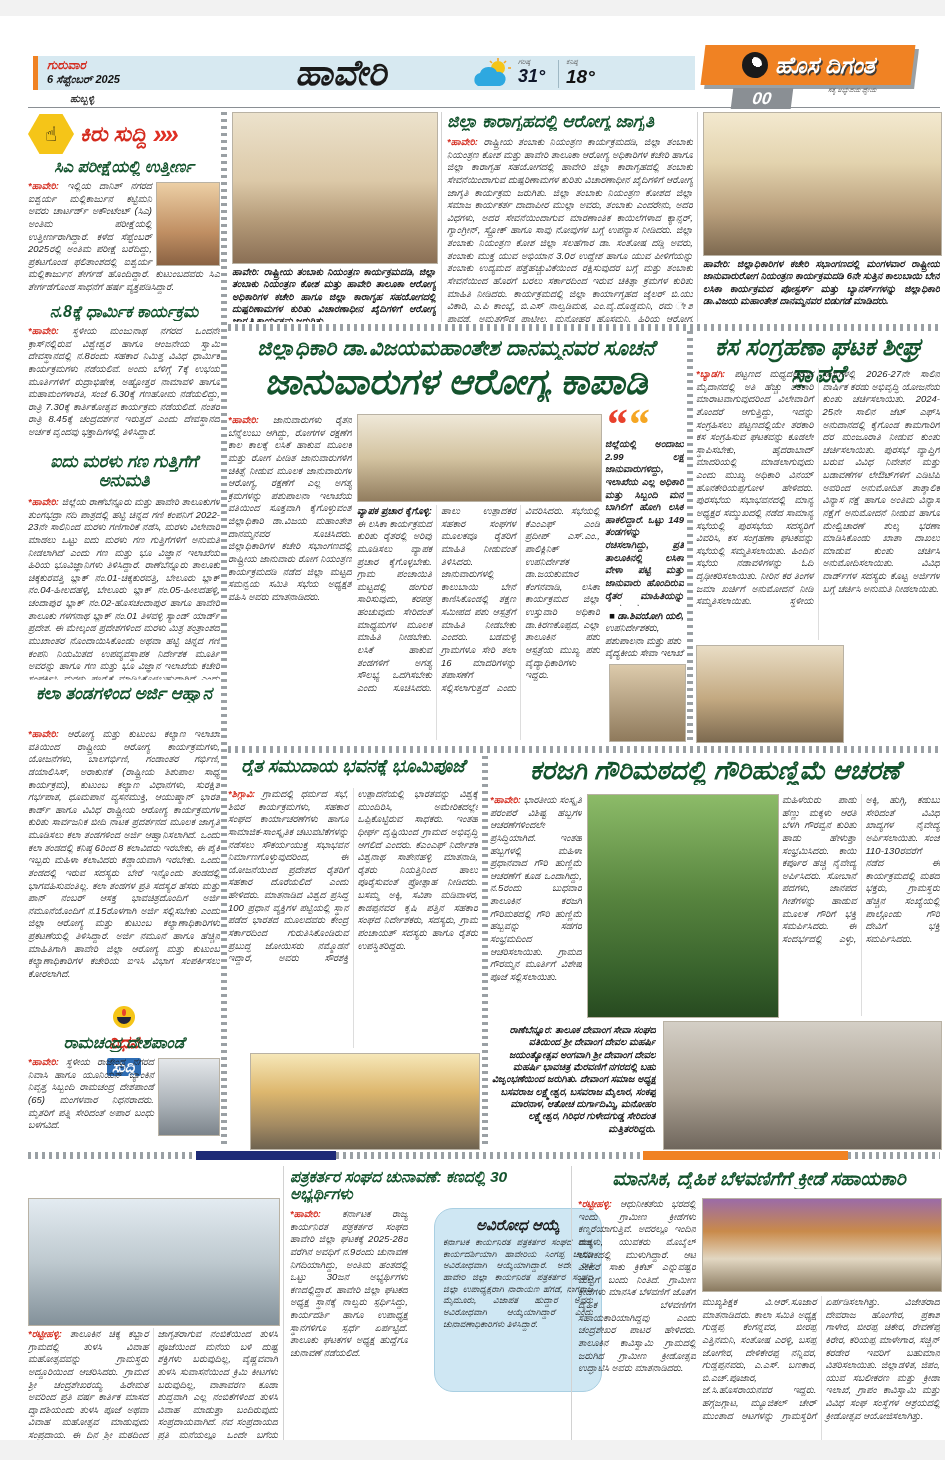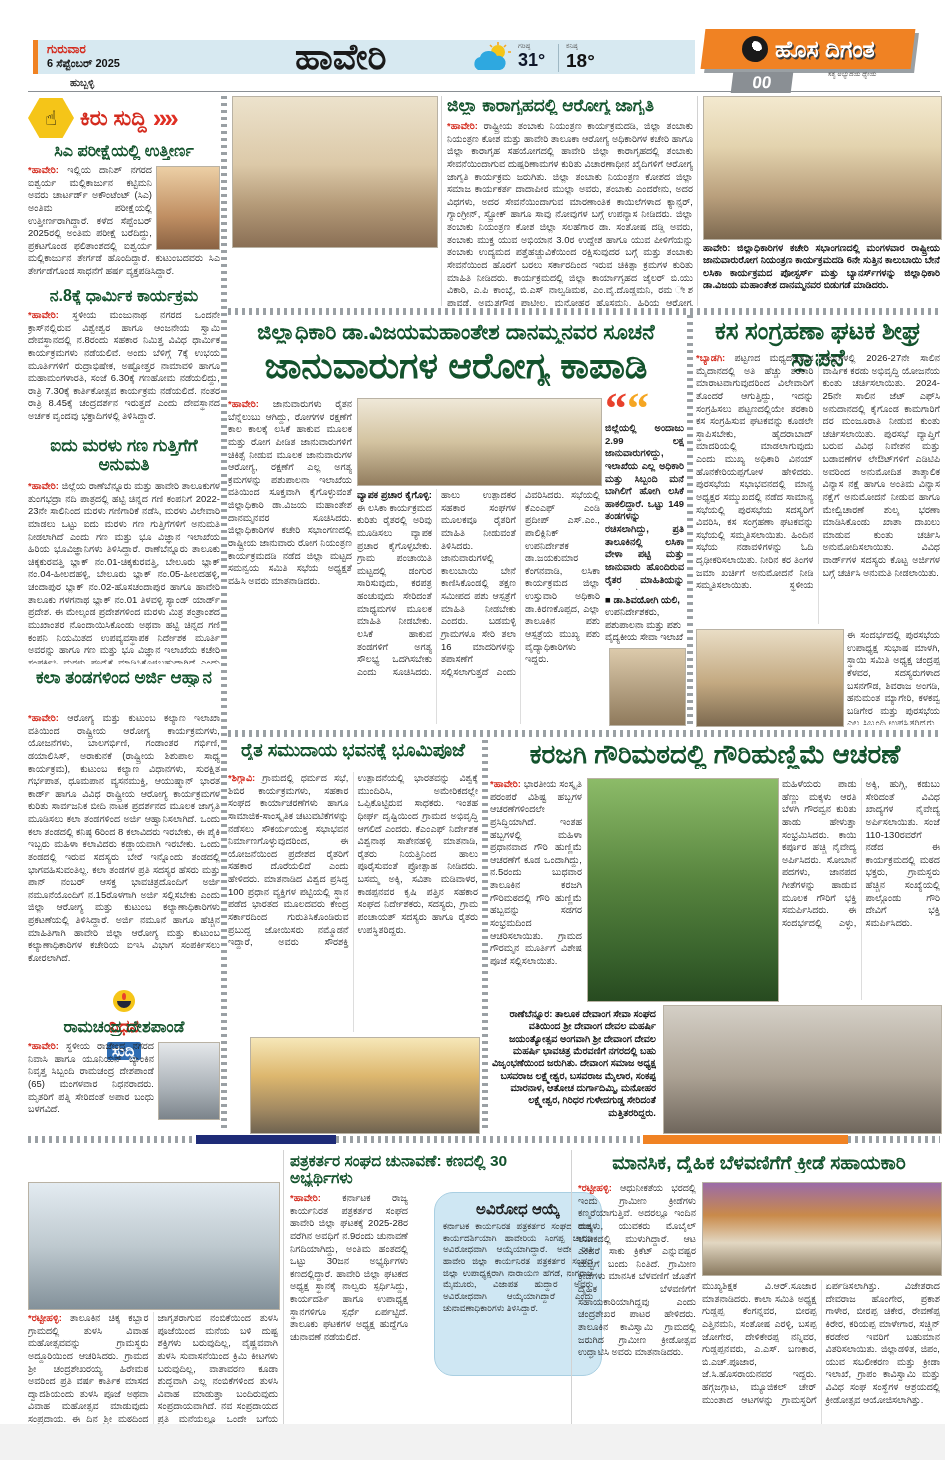--- a/index.html
+++ b/index.html
@@ -1,17 +1,17 @@
 <!DOCTYPE html>
 <html><head>
 <meta charset="utf-8">
 <style>
   html,body{margin:0;padding:0;background:#f2f2f2;}
-  .page{position:relative;width:945px;height:1424px;background:#ffffff;margin:0 auto;overflow:hidden;
-        font-family:"Liberation Sans","DejaVu Sans",sans-serif;color:#1a1a1a;}
+  .page{position:relative;width:945px;height:1424px;background:#ffffff;margin:16px auto;overflow:hidden;
+        font-family:"Liberation Sans","DejaVu Sans",sans-serif;color:#1a1a1a;font-style:italic;}
   .abs{position:absolute;}
   .body-text{font-size:9.5px;line-height:1.33;text-align:justify;color:#222;overflow:hidden;}
   .caption{font-size:9.5px;font-weight:bold;line-height:1.3;text-align:justify;color:#111;overflow:hidden;}
   .headline{font-weight:bold;color:#14532d;line-height:1.12;text-align:center;overflow:hidden;}
   .dateline{color:#d42b1e;font-weight:bold;}
   .lead-in{font-weight:bold;color:#111;}
   .photo{overflow:hidden;border:1px solid #b9b2a4;}
   .ph-jail{background:linear-gradient(180deg,#ece2cc 0%,#dcc9a8 45%,#b49a78 72%,#8a6f55 100%);}
   .ph-dc{background:linear-gradient(180deg,#f3e9cf 0%,#e3d3ae 35%,#b99f7c 70%,#7d6950 100%);}
   .ph-meeting{background:linear-gradient(180deg,#efe8d8 0%,#d3c3a0 50%,#927d5f 100%);}
@@ -130,20 +130,21 @@
   </div>
   <div class="abs headline" style="left:28px;top:1018px;width:192px;font-size:16px;">ರಾಮಚಂದ್ರ ದೇಶಪಾಂಡೆ</div>
   <div class="abs body-text" style="left:28px;top:1040px;width:192px;height:92px;">
     <span class="photo ph-portrait-m" style="float:right;width:60px;height:76px;margin:2px 0 2px 4px;"></span>
     <span class="dateline">*ಹಾವೇರಿ:</span>
     <span>ಸ್ಥಳೀಯ ರಾಜೇಂದ್ರ ನಗರದ ನಿವಾಸಿ ಹಾಗೂ ಯೂನಿಯನ್ ಬ್ಯಾಂಕಿನ ನಿವೃತ್ತ ಸಿಬ್ಬಂದಿ ರಾಮಚಂದ್ರ ದೇಶಪಾಂಡೆ (65) ಮಂಗಳವಾರ ನಿಧನರಾದರು. ಮೃತರಿಗೆ ಪತ್ನಿ ಸೇರಿದಂತೆ ಅಪಾರ ಬಂಧು ಬಳಗವಿದೆ.</span>
   </div>
   <div class="abs vstripe" style="left:221px;top:96px;height:1036px;"></div>
 
   <div class="abs photo ph-jail" style="left:232px;top:96px;width:204px;height:150px;"></div>
+  <div class="abs caption" style="left:232px;top:250px;width:204px;height:56px;">ಹಾವೇರಿ: ರಾಷ್ಟ್ರೀಯ ತಂಬಾಕು ನಿಯಂತ್ರಣ ಕಾರ್ಯಕ್ರಮದಡಿ, ಜಿಲ್ಲಾ ತಂಬಾಕು ನಿಯಂತ್ರಣ ಕೋಶ ಮತ್ತು ಹಾವೇರಿ ತಾಲೂಕಾ ಆರೋಗ್ಯ ಅಧಿಕಾರಿಗಳ ಕಚೇರಿ ಹಾಗೂ ಜಿಲ್ಲಾ ಕಾರಾಗೃಹ ಸಹಯೋಗದಲ್ಲಿ ದುಷ್ಪರಿಣಾಮಗಳ ಕುರಿತು ವಿಚಾರಣಾಧೀನ ಖೈದಿಗಳಿಗೆ ಆರೋಗ್ಯ ಜಾಗೃತಿ ಕಾರ್ಯಕ್ರಮ ಜರುಗಿತು.</div>
   <div class="abs vline" style="left:441px;top:96px;height:210px;"></div>
   <div class="abs headline" style="left:447px;top:96px;width:246px;font-size:17px;text-align:left;">ಜಿಲ್ಲಾ ಕಾರಾಗೃಹದಲ್ಲಿ ಆರೋಗ್ಯ ಜಾಗೃತಿ</div>
   <div class="abs body-text" style="left:447px;top:120px;width:246px;height:186px;">
     <span class="dateline">*ಹಾವೇರಿ:</span>
     <span>ರಾಷ್ಟ್ರೀಯ ತಂಬಾಕು ನಿಯಂತ್ರಣ ಕಾರ್ಯಕ್ರಮದಡಿ, ಜಿಲ್ಲಾ ತಂಬಾಕು ನಿಯಂತ್ರಣ ಕೋಶ ಮತ್ತು ಹಾವೇರಿ ತಾಲೂಕಾ ಆರೋಗ್ಯ ಅಧಿಕಾರಿಗಳ ಕಚೇರಿ ಹಾಗೂ ಜಿಲ್ಲಾ ಕಾರಾಗೃಹ ಸಹಯೋಗದಲ್ಲಿ ಹಾವೇರಿ ಜಿಲ್ಲಾ ಕಾರಾಗೃಹದಲ್ಲಿ ತಂಬಾಕು ಸೇವನೆಯಿಂದಾಗುವ ದುಷ್ಪರಿಣಾಮಗಳ ಕುರಿತು ವಿಚಾರಣಾಧೀನ ಖೈದಿಗಳಿಗೆ ಆರೋಗ್ಯ ಜಾಗೃತಿ ಕಾರ್ಯಕ್ರಮ ಜರುಗಿತು. ಜಿಲ್ಲಾ ತಂಬಾಕು ನಿಯಂತ್ರಣ ಕೋಶದ ಜಿಲ್ಲಾ ಸಮಾಜ ಕಾರ್ಯಕರ್ತ ದಾದಾಪೀರ ಮುಲ್ಲಾ ಅವರು, ತಂಬಾಕು ಎಂದರೇನು, ಅದರ ವಿಧಗಳು, ಅದರ ಸೇವನೆಯಿಂದಾಗುವ ಮಾರಣಾಂತಿಕ ಕಾಯಿಲೆಗಳಾದ ಕ್ಯಾನ್ಸರ್, ಗ್ಯಾಂಗ್ರೀನ್, ಸ್ಟ್ರೋಕ್ ಹಾಗೂ ಸಾವು ನೋವುಗಳ ಬಗ್ಗೆ ಉಪನ್ಯಾಸ ನೀಡಿದರು. ಜಿಲ್ಲಾ ತಂಬಾಕು ನಿಯಂತ್ರಣ ಕೋಶ ಜಿಲ್ಲಾ ಸಲಹೆಗಾರ ಡಾ. ಸಂತೋಷ ದಡ್ಡಿ ಅವರು, ತಂಬಾಕು ಮುಕ್ತ ಯುವ ಅಭಿಯಾನ 3.0ರ ಉದ್ದೇಶ ಹಾಗೂ ಯುವ ಪೀಳಿಗೆಯನ್ನು ತಂಬಾಕು ಉದ್ಯಮದ ಪತ್ತೆಹಚ್ಚುವಿಕೆಯಿಂದ ರಕ್ಷಿಸುವುದರ ಬಗ್ಗೆ ಮತ್ತು ತಂಬಾಕು ಸೇವನೆಯಿಂದ ಹೊರಗೆ ಬರಲು ಸರ್ಕಾರದಿಂದ ಇರುವ ಚಿಕಿತ್ಸಾ ಕ್ರಮಗಳ ಕುರಿತು ಮಾಹಿತಿ ನೀಡಿದರು. ಕಾರ್ಯಕ್ರಮದಲ್ಲಿ ಜಿಲ್ಲಾ ಕಾರ್ಯಾಗೃಹದ ಜೈಲರ್ ಬಿ.ಯು ವಿಕಾರಿ, ಎ.ಪಿ ಕಾಂಬ್ಳೆ, ಬಿ.ಎಸ್ ನಾಲ್ವಡಿಮಠ, ಎಂ.ವೈ.ದೊಡ್ಡಮನಿ, ರಮ ೇಶ ಪಾವಡೆ, ಅಮೃತಗೌಡ ಪಾಟೀಲ, ಮನೋಹರ ಹೊಸಮನಿ, ಹಿರಿಯ ಆರೋಗ್ಯ ನಿರೀಕ್ಷಣಾಧಿಕಾರಿಗಳು ಇದ್ದರು.</span>
   </div>
   <div class="abs vline" style="left:697px;top:96px;height:210px;"></div>
   <div class="abs photo ph-dc" style="left:703px;top:96px;width:237px;height:142px;"></div>
   <div class="abs caption" style="left:703px;top:242px;width:237px;height:62px;">ಹಾವೇರಿ: ಜಿಲ್ಲಾಧಿಕಾರಿಗಳ ಕಚೇರಿ ಸಭಾಂಗಣದಲ್ಲಿ ಮಂಗಳವಾರ ರಾಷ್ಟ್ರೀಯ ಜಾನುವಾರುರೋಗ ನಿಯಂತ್ರಣ ಕಾರ್ಯಕ್ರಮದಡಿ 6ನೇ ಸುತ್ತಿನ ಕಾಲುಬಾಯಿ ಬೇನೆ ಲಸಿಕಾ ಕಾರ್ಯಕ್ರಮದ ಪೋಸ್ಟರ್ಸ್ ಮತ್ತು ಬ್ಯಾನರ್ಸ್‌ಗಳನ್ನು ಜಿಲ್ಲಾಧಿಕಾರಿ ಡಾ.ವಿಜಯ ಮಹಾಂತೇಶ ದಾನಮ್ಮನವರ ಬಿಡುಗಡೆ ಮಾಡಿದರು.</div>
   <div class="abs hstripe" style="left:228px;top:308px;width:712px;"></div>
@@ -157,33 +158,32 @@
   <div class="abs photo ph-meeting" style="left:357px;top:398px;width:243px;height:86px;"></div>
   <div class="abs body-text three-col" style="left:357px;top:489px;width:243px;height:235px;">
     <span class="lead-in">ವ್ಯಾಪಕ ಪ್ರಚಾರ ಕೈಗೊಳ್ಳಿ:</span>
     <span>ಈ ಲಸಿಕಾ ಕಾರ್ಯಕ್ರಮದ ಕುರಿತು ರೈತರಲ್ಲಿ ಅರಿವು ಮೂಡಿಸಲು ವ್ಯಾಪಕ ಪ್ರಚಾರ ಕೈಗೊಳ್ಳಬೇಕು. ಗ್ರಾಮ ಪಂಚಾಯಿತಿ ಮಟ್ಟದಲ್ಲಿ ಡಂಗುರ ಸಾರಿಸುವುದು, ಕರಪತ್ರ ಹಂಚುವುದು ಸೇರಿದಂತೆ ಮಾಧ್ಯಮಗಳ ಮೂಲಕ ಮಾಹಿತಿ ನೀಡಬೇಕು. ಲಸಿಕೆ ಹಾಕುವ ತಂಡಗಳಿಗೆ ಅಗತ್ಯ ಸೌಲಭ್ಯ ಒದಗಿಸಬೇಕು ಎಂದು ಸೂಚಿಸಿದರು. ಹಾಲು ಉತ್ಪಾದಕರ ಸಹಕಾರ ಸಂಘಗಳ ಮೂಲಕವೂ ರೈತರಿಗೆ ಮಾಹಿತಿ ನೀಡುವಂತೆ ತಿಳಿಸಿದರು. ಜಾನುವಾರುಗಳಲ್ಲಿ ಕಾಲುಬಾಯಿ ಬೇನೆ ಕಾಣಿಸಿಕೊಂಡಲ್ಲಿ ತಕ್ಷಣ ಸಮೀಪದ ಪಶು ಆಸ್ಪತ್ರೆಗೆ ಮಾಹಿತಿ ನೀಡಬೇಕು ಎಂದರು. ಬಡಮಳ್ಳಿ ಗ್ರಾಮಗಳೂ ಸೇರಿ ತಲಾ 16 ಮಾದರಿಗಳನ್ನು ತಪಾಸಣೆಗೆ ಸಲ್ಲಿಸಲಾಗುತ್ತದೆ ಎಂದು ವಿವರಿಸಿದರು. ಸಭೆಯಲ್ಲಿ ಕೆಎಂಎಫ್ ಎಂಡಿ ಪ್ರದೀಪ್ ಎಸ್.ಎಂ., ಪಾಲಿಕ್ಲಿನಿಕ್ ಉಪನಿರ್ದೇಶಕ ಡಾ.ಜಯಕುಮಾರ ಕೆಂಗನವಾಡಿ, ಲಸಿಕಾ ಕಾರ್ಯಕ್ರಮದ ಜಿಲ್ಲಾ ಉಸ್ತುವಾರಿ ಅಧಿಕಾರಿ ಡಾ.ಕಿರಣಕೊಪ್ಪದ, ಎಲ್ಲಾ ತಾಲೂಕಿನ ಪಶು ಆಸ್ಪತ್ರೆಯ ಮುಖ್ಯ ಪಶು ವೈದ್ಯಾಧಿಕಾರಿಗಳು ಇದ್ದರು.</span>
   </div>
   <div class="abs" style="left:605px;top:396px;width:79px;">
     <div style="height:26px;">
       <span class="quote-marks q-red">“</span><span class="quote-marks q-org">“</span>
     </div>
     <div class="body-text" style="font-weight:bold;height:168px;">ಜಿಲ್ಲೆಯಲ್ಲಿ ಅಂದಾಜು 2.99 ಲಕ್ಷ ಜಾನುವಾರುಗಳಿದ್ದು, ಇಲಾಖೆಯ ಎಲ್ಲ ಅಧಿಕಾರಿ ಮತ್ತು ಸಿಬ್ಬಂದಿ ಮನೆ ಬಾಗಿಲಿಗೆ ಹೋಗಿ ಲಸಿಕೆ ಹಾಕಲಿದ್ದಾರೆ. ಒಟ್ಟು 149 ತಂಡಗಳನ್ನು ರಚಿಸಲಾಗಿದ್ದು, ಪ್ರತಿ ತಾಲೂಕಿನಲ್ಲಿ ಲಸಿಕಾ ವೇಳಾ ಪಟ್ಟಿ ಮತ್ತು ಜಾನುವಾರು ಹೊಂದಿರುವ ರೈತರ ಮಾಹಿತಿಯನ್ನು ಗ್ರಾಮವಾರು ತಯಾರಿಸಿಟ್ಟುಕೊಳ್ಳಲಾಗಿದೆ. ಪ್ರತಿ 1000ದಿಂದ 120 ಜಾನುವಾರುಗಳಿಗೆ ಒಂದು ಬ್ಲಾಕ್ ಎಂದು ವರ್ಗೀಕರಿಸಿ ಒಟ್ಟು 2,935 ಬ್ಲಾಕ್‌ಗಳಲ್ಲಿ ಲಸಿಕಾದಾರರು ಲಸಿಕೆಯನ್ನು ಹಾಕಲಿದ್ದಾರೆ.</div>
-    <div class="attr" style="margin-top:4px;">■ ಡಾ.ಶಿವಯೋಗಿ ಯಲಿ,</div>
+    <div class="attr" style="margin-top:4px;text-align:right;">■ ಡಾ.ಶಿವಯೋಗಿ ಯಲಿ,</div>
     <div class="attr" style="font-weight:normal;">ಉಪನಿರ್ದೇಶಕರು, ಪಶುಪಾಲನಾ ಮತ್ತು ಪಶು ವೈದ್ಯಕೀಯ ಸೇವಾ ಇಲಾಖೆ</div>
   </div>
   <div class="abs photo ph-small" style="left:609px;top:648px;width:75px;height:76px;"></div>
 
   <div class="abs vstripe" style="left:687px;top:315px;height:412px;"></div>
   <div class="abs headline" style="left:696px;top:318px;width:244px;font-size:24px;">ಕಸ ಸಂಗ್ರಹಣಾ ಘಟಕ ಶೀಘ್ರ ಸ್ಥಾಪನೆ</div>
   <div class="abs body-text two-col" style="left:696px;top:352px;width:244px;height:272px;">
     <span class="dateline">*ಬ್ಯಾಡಗಿ:</span>
     <span>ಪಟ್ಟಣದ ಮಧ್ಯದಲ್ಲಿರುವ ಮೈದಾನದಲ್ಲಿ ಅತಿ ಹೆಚ್ಚು ತರಕಾರಿ ಮಾರಾಟವಾಗುವುದರಿಂದ ವಿಲೇವಾರಿಗೆ ತೊಂದರೆ ಆಗುತ್ತಿದ್ದು, ಇದನ್ನು ಸಂಗ್ರಹಿಸಲು ಪಟ್ಟಣದಲ್ಲಿಯೇ ತರಕಾರಿ ಕಸ ಸಂಗ್ರಹಿಸುವ ಘಟಕವನ್ನು ಕೂಡಲೇ ಸ್ಥಾಪಿಸಬೇಕು, ಹೈದರಾಬಾದ್ ಮಾದರಿಯಲ್ಲಿ ಮಾಡಲಾಗುವುದು ಎಂದು ಮುಖ್ಯ ಅಧಿಕಾರಿ ವಿನಯ್ ಹೊನಕೇರಿಯಪ್ಪಗೋಳ ಹೇಳಿದರು. ಪುರಸಭೆಯ ಸಭಾಭವನದಲ್ಲಿ ಮಾನ್ಯ ಅಧ್ಯಕ್ಷರ ಸಮ್ಮುಖದಲ್ಲಿ ನಡೆದ ಸಾಮಾನ್ಯ ಸಭೆಯಲ್ಲಿ ಪುರಸಭೆಯ ಸದಸ್ಯರಿಗೆ ವಿವರಿಸಿ, ಕಸ ಸಂಗ್ರಹಣಾ ಘಟಕವನ್ನು ಸಭೆಯಲ್ಲಿ ಸಮ್ಮತಿಸಲಾಯಿತು. ಹಿಂದಿನ ಸಭೆಯ ನಡಾವಳಿಗಳನ್ನು ಓದಿ ದೃಢೀಕರಿಸಲಾಯಿತು. ನೀರಿನ ಕರ ತಿಂಗಳ ಜಮಾ ಖರ್ಚಿಗೆ ಅನುಮೋದನೆ ನೀಡಿ ಸಮ್ಮತಿಸಲಾಯಿತು. ಸ್ಥಳೀಯ ಸಂಸ್ಥೆಗಳಲ್ಲಿ 2026-27ನೇ ಸಾಲಿನ ವಾರ್ಷಿಕ ಕರಡು ಅಭಿವೃದ್ಧಿ ಯೋಜನೆಯ ಕುಂತು ಚರ್ಚಿಸಲಾಯಿತು. 2024-25ನೇ ಸಾಲಿನ ಜೆಟ್ ಎಫ್‌ಸಿ ಅನುದಾನದಲ್ಲಿ ಕೈಗೊಂಡ ಕಾಮಗಾರಿಗೆ ದರ ಮಂಜೂರಾತಿ ನೀಡುವ ಕುಂತು ಚರ್ಚಿಸಲಾಯಿತು. ಪುರಸಭೆ ವ್ಯಾಪ್ತಿಗೆ ಬರುವ ವಿವಿಧ ನಿವೇಶನ ಮತ್ತು ಬಡಾವಣೆಗಳ ಲೇಔಟ್‌ಗಳಿಗೆ ಎಡಿಟಿಪಿ ಅವರಿಂದ ಅನುಮೋದಿತ ತಾತ್ಕಾಲಿಕ ವಿನ್ಯಾಸ ನಕ್ಷೆ ಹಾಗೂ ಅಂತಿಮ ವಿನ್ಯಾಸ ನಕ್ಷೆಗೆ ಅನುಮೋದನೆ ನೀಡುವ ಹಾಗೂ ಮೇಲ್ವಿಚಾರಣೆ ಶುಲ್ಕ ಭರಣಾ ಮಾಡಿಸಿಕೊಂಡು ಖಾತಾ ದಾಖಲು ಮಾಡುವ ಕುಂತು ಚರ್ಚಿಸಿ ಅನುಮೋದಿಸಲಾಯಿತು. ವಿವಿಧ ವಾರ್ಡ್‌ಗಳ ಸದಸ್ಯರು ಕೊಟ್ಟ ಅರ್ಜಿಗಳ ಬಗ್ಗೆ ಚರ್ಚಿಸಿ ಅನುಮತಿ ನೀಡಲಾಯಿತು.</span>
   </div>
   <div class="abs photo ph-kasa" style="left:696px;top:629px;width:146px;height:96px;"></div>
-  <div class="abs body-text" style="left:847px;top:629px;width:93px;height:96px;">ಈ ಸಂದರ್ಭದಲ್ಲಿ ಪುರಸಭೆಯ ಉಪಾಧ್ಯಕ್ಷ ಸುಭಾಷ ಮಾಳಗಿ, ಸ್ಥಾಯಿ ಸಮಿತಿ ಅಧ್ಯಕ್ಷ ಚಂದ್ರಪ್ಪ ಕೆಳವರ, ಸದಸ್ಯರುಗಳಾದ ಬಸನಗೌಡ, ಶಿವರಾಜ ಅಂಗಡಿ, ಹನುಮಂತ ಮ್ಯಾಗೇರಿ, ಕಳಕವ್ವ ಬಡಿಗೇರ ಮತ್ತು ಪುರಸಭೆಯ ಎಲ್ಲ ಸಿಬ್ಬಂದಿ ಉಪಸ್ಥಿತರಿದ್ದರು.</div>
 
   <div class="abs hstripe" style="left:228px;top:730px;width:712px;"></div>
 
   <div class="abs headline" style="left:228px;top:740px;width:250px;font-size:18px;">ರೈತ ಸಮುದಾಯ ಭವನಕ್ಕೆ ಭೂಮಿಪೂಜೆ</div>
   <div class="abs body-text two-col" style="left:228px;top:772px;width:250px;height:260px;">
     <span class="dateline">*ಶಿಗ್ಗಾವಿ:</span>
     <span>ಗ್ರಾಮದಲ್ಲಿ ಧರ್ಮದ ಸಭೆ, ಶಿಬಿರ ಕಾರ್ಯಕ್ರಮಗಳು, ಸಹಕಾರ ಸಂಘದ ಕಾರ್ಯಾಚರಣೆಗಳು ಹಾಗೂ ಸಾಮಾಜಿಕ-ಸಾಂಸ್ಕೃತಿಕ ಚಟುವಟಿಕೆಗಳನ್ನು ನಡೆಸಲು ಸೌಕರ್ಯಯುಕ್ತ ಸಭಾಭವನ ನಿರ್ಮಾಣಗೊಳ್ಳುವುದರಿಂದ, ಈ ಯೋಜನೆಯಿಂದ ಪ್ರದೇಶದ ರೈತರಿಗೆ ಸಹಕಾರ ದೊರೆಯಲಿದೆ ಎಂದು ಹೇಳಿದರು. ಮಾತನಾಡಿದ ವಿಶ್ವದ ಪ್ರಸಿದ್ಧ 100 ಪ್ರಧಾನ ವ್ಯಕ್ತಿಗಳ ಪಟ್ಟಿಯಲ್ಲಿ ಸ್ಥಾನ ಪಡೆದ ಭಾರತದ ಮೂಲದವರು ಕೇಂದ್ರ ಸರ್ಕಾರದಿಂದ ಗುರುತಿಸಿಕೊಂಡಿರುವ ಪ್ರಬುದ್ಧ ಜೋಯಿಸರು ನಮ್ಮೊಡನೆ ಇದ್ದಾರೆ, ಅವರು ಸೌರಶಕ್ತಿ ಉತ್ಪಾದನೆಯಲ್ಲಿ ಭಾರತವನ್ನು ವಿಶ್ವಕ್ಕೆ ಮುಂದಿರಿಸಿ, ಅಮೇರಿಕದಲ್ಲೇ ಒಪ್ಪಿಕೊಟ್ಟಿರುವ ಸಾಧಕರು. ಇಂತಹ ಧೀರ್ಘ ದೃಷ್ಟಿಯಿಂದ ಗ್ರಾಮದ ಅಭಿವೃದ್ಧಿ ಆಗಲಿದೆ ಎಂದರು. ಕೆಎಂಎಫ್ ನಿರ್ದೇಶಕ ವಿಶ್ವನಾಥ ಸಾತೇನಹಳ್ಳಿ ಮಾತನಾಡಿ, ರೈತರು ನಿಯತ್ತಿನಿಂದ ಹಾಲು ಪೂರೈಸುವಂತೆ ಪ್ರೋತ್ಸಾಹ ನೀಡಿದರು. ಬಸಮ್ಮ ಅಕ್ಕಿ, ಸವಿತಾ ಮಡಿವಾಳರ, ಕಾಡಪ್ಪನವರ ಕೃಷಿ ಪತ್ತಿನ ಸಹಕಾರ ಸಂಘದ ನಿರ್ದೇಶಕರು, ಸದಸ್ಯರು, ಗ್ರಾಮ ಪಂಚಾಯತ್ ಸದಸ್ಯರು ಹಾಗೂ ರೈತರು ಉಪಸ್ಥಿತರಿದ್ದರು.</span>
   </div>
   <div class="abs photo ph-bhoomi" style="left:250px;top:1037px;width:228px;height:95px;"></div>
 

